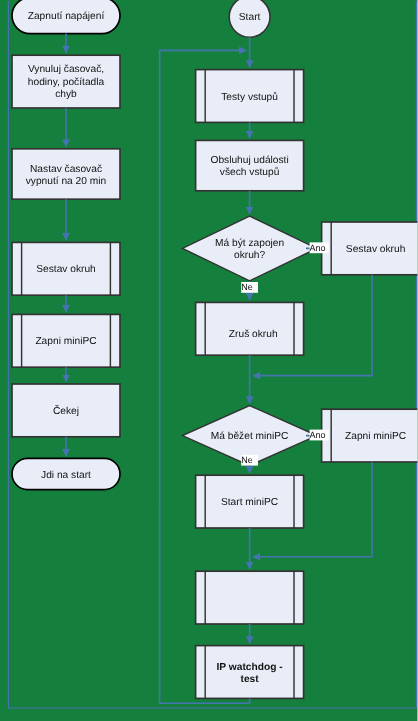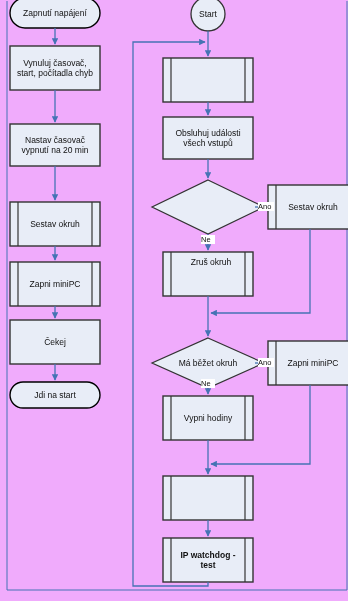--- a/index.html
+++ b/index.html
@@ -4,21 +4,21 @@
 <style>
   html, body {
     margin: 0;
     padding: 0;
     background: #ffffff;
   }
   #canvas {
     position: relative;
     width: 348px;
     height: 601px;
-    background: #f0abfc;
+    background: #15803d;
     overflow: hidden;
     font-family: "Liberation Sans", sans-serif;
   }
   #canvas svg {
     position: absolute;
     left: 0;
     top: 0;
   }
   .node-label {
     position: absolute;
@@ -190,43 +190,45 @@
       <line x1="208" y1="520" x2="208" y2="536" stroke="#4573b4" stroke-width="1.3" marker-end="url(#arrow)"></line>
     </g>
 
     <g>
       <path d="M 208 582 L 208 586 L 133 586 L 133 42 L 205 42" fill="none" stroke="#4573b4" stroke-width="1.3" marker-end="url(#arrow)"></path>
     </g>
   </svg>
 
   <div class="node-label" style="left:10px; top:-2px; width:90px; height:30px;">Zapnutí napájení</div>
 
-  <div class="node-label" style="left:14px; top:46px; width:82px; height:44px;">Vynuluj časovač, start, počítadla chyb</div>
+  <div class="node-label" style="left:14px; top:46px; width:82px; height:44px;">Vynuluj časovač, hodiny, počítadla chyb</div>
 
   <div class="node-label" style="left:14px; top:124px; width:82px; height:42px;">Nastav časovač vypnutí na 20 min</div>
 
   <div class="node-label" style="left:20px; top:202px; width:70px; height:44px;">Sestav okruh</div>
 
   <div class="node-label" style="left:20px; top:262px; width:70px; height:44px;">Zapni miniPC</div>
 
   <div class="node-label" style="left:10px; top:382px; width:90px; height:26px;">Jdi na start</div>
 
   <div class="node-label" style="left:14px; top:320px; width:82px; height:44px;">Čekej</div>
 
   <div class="node-label" style="left:191px; top:-3px; width:34px; height:34px;">Start</div>
 
+  <div class="node-label" style="left:173px; top:58px; width:70px; height:44px;">Testy vstupů</div>
 
   <div class="node-label" style="left:167px; top:117px; width:82px; height:42px;">Obsluhuj události všech vstupů</div>
 
-
-  <div class="node-label" style="left:173px; top:240px; width:76px; height:44px;border-radius:22px;">Zruš okruh</div>
-
-  <div class="node-label" style="left:166px; top:353px; width:84px; height:20px;">Má běžet okruh</div>
-
-  <div class="node-label" style="left:173px; top:396px; width:70px; height:44px;">Vypni hodiny</div>
+  <div class="node-label" style="left:166px; top:190px; width:84px; height:34px;">Má být zapojen okruh?</div>
+
+  <div class="node-label" style="left:173px; top:256px; width:76px; height:44px;border-radius:22px;">Zruš okruh</div>
+
+  <div class="node-label" style="left:166px; top:353px; width:84px; height:20px;">Má běžet miniPC</div>
+
+  <div class="node-label" style="left:173px; top:396px; width:70px; height:44px;">Start miniPC</div>
 
 
   <div class="node-label" style="left:173px; top:538px; width:70px; height:44px;font-weight:bold;">IP watchdog - test</div>
 
   <div class="node-label" style="left:278px; top:185px; width:70px; height:44px;">Sestav okruh</div>
 
   <div class="node-label" style="left:278px; top:341px; width:70px; height:44px;">Zapni miniPC</div>
 
   <div class="edge-label" style="left:258px; top:202px; width:16px;">Ano</div>
 

